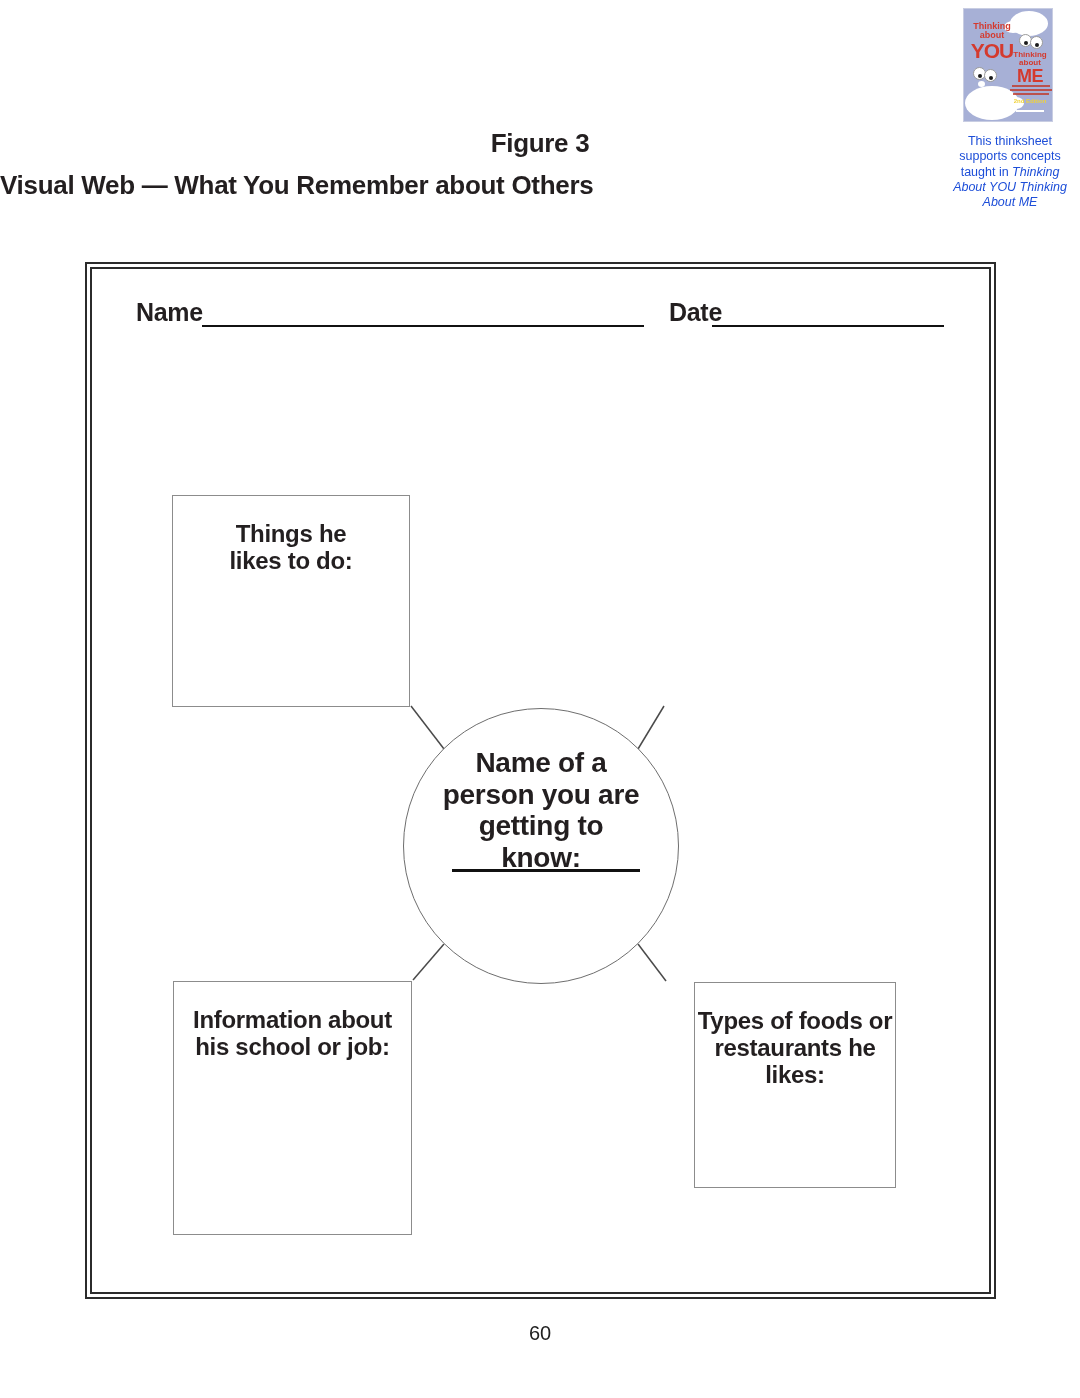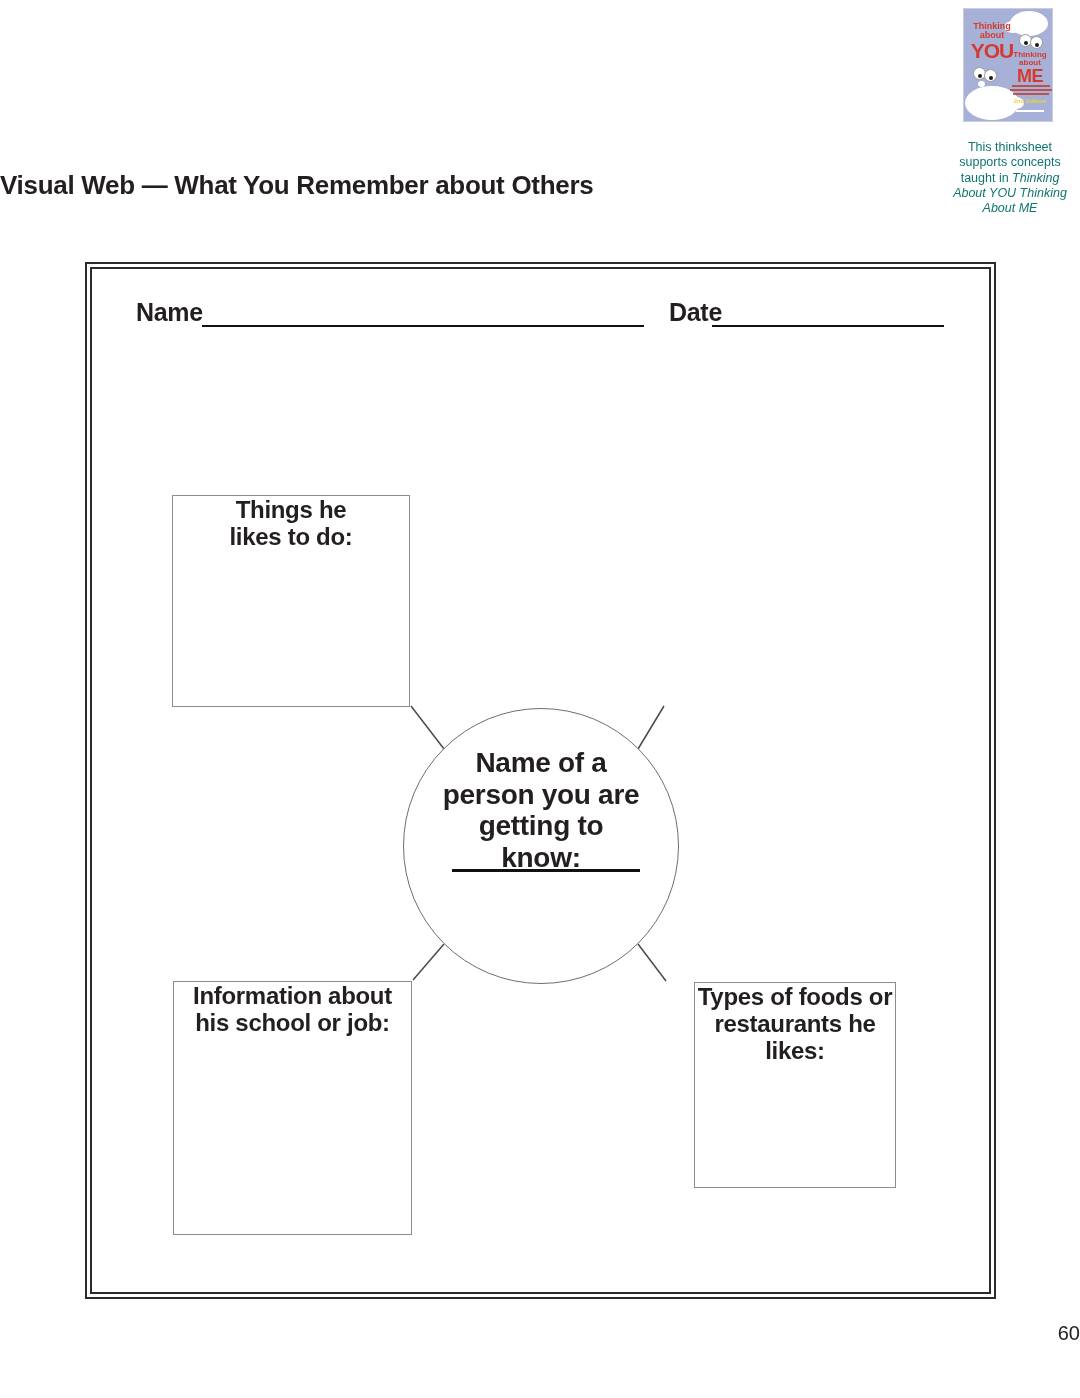--- a/index.html
+++ b/index.html
@@ -54,22 +54,22 @@
   }
   .me-block .small-line { font-size:8px; }
   .me-block .big { font-size:18px; letter-spacing:-0.5px; }
   .tiny-bar { position:absolute; height:2px; background:#c0392b; opacity:0.8; }
   .edition {
     position:absolute; left:44px; top:89px; width:44px; text-align:center;
     color:#f0d23c; font-size:6px; font-weight:bold;
   }
   .author-bar { position:absolute; left:52px; top:101px; width:28px; height:2px; background:#ffffff; }
   .badge-caption {
-    position:absolute; left:951px; top:140px; width:118px;
-    text-align:center; font-size:12.5px; line-height:1.22; color:#0f766e;
+    position:absolute; left:951px; top:134px; width:118px;
+    text-align:center; font-size:12.5px; line-height:1.22; color:#1d4ed8;
   }
   .badge-caption .book-italic { font-style:italic; }
 
   
   .frame {
     position:absolute; left:85px; top:262px; width:911px; height:1037px;
     border:2px solid #2b2b2b;
   }
   .frame-inner { position:absolute; inset:3px; border:2px solid #2b2b2b; }
 
@@ -79,21 +79,21 @@
   .lbl-date { left:669px; top:298px; }
   .blank-line { position:absolute; border-bottom:2px solid #111111; height:26px; }
   .line-name { left:202px; top:301px; width:442px; }
   .line-date { left:712px; top:301px; width:232px; }
 
   
   .connectors { position:absolute; left:0; top:0; width:1080px; height:1398px; pointer-events:none; }
   .wbox {
     position:absolute; background:#ffffff; border:1px solid #8c8c8c;
     text-align:center; font-weight:bold; font-size:24px; line-height:1.13;
-    letter-spacing:-0.3px; padding-top:0;
+    letter-spacing:-0.3px; padding-top:24px;
   }
   .wbox .lbl { display:block; margin:0 auto; }
   .box-tl { left:172px; top:495px; width:238px; height:212px; }
   .box-tl .lbl { max-width:150px; }
   .box-tr { left:665px; top:495px; width:253px; height:212px; }
   .box-tr .lbl { max-width:218px; }
   .box-bl { left:173px; top:981px; width:239px; height:254px; }
   .box-bl .lbl { max-width:218px; }
   .box-br { left:694px; top:982px; width:202px; height:206px; }
   .box-br .lbl { max-width:242px; }
@@ -105,28 +105,29 @@
   }
   .center-circle .lbl { display:block; margin:0 auto; max-width:198px; }
   .center-blank {
     position:absolute; left:452px; top:846px; width:188px; height:26px;
     border-bottom:3px solid #111111;
   }
 
   
   .page-number {
     position:absolute; left:0; top:1322px; width:1080px;
-    text-align:right; font-size:20px; color:#222222;
+    text-align:center; font-size:20px; color:#222222;
   }
 </style>
 </head>
 <body>
 
 <div class="page">
 
+  <div class="figure-label">Figure 3</div>
   <div class="page-title">Visual Web — What You Remember about Others</div>
 
   <div class="cover">
     <div class="cloud c-top"></div>
     <div class="cloud c-top2"></div>
     <div class="you-block">
       <div class="small-line">Thinking</div>
       <div class="small-line">about</div>
       <div class="big">YOU</div>
     </div>

